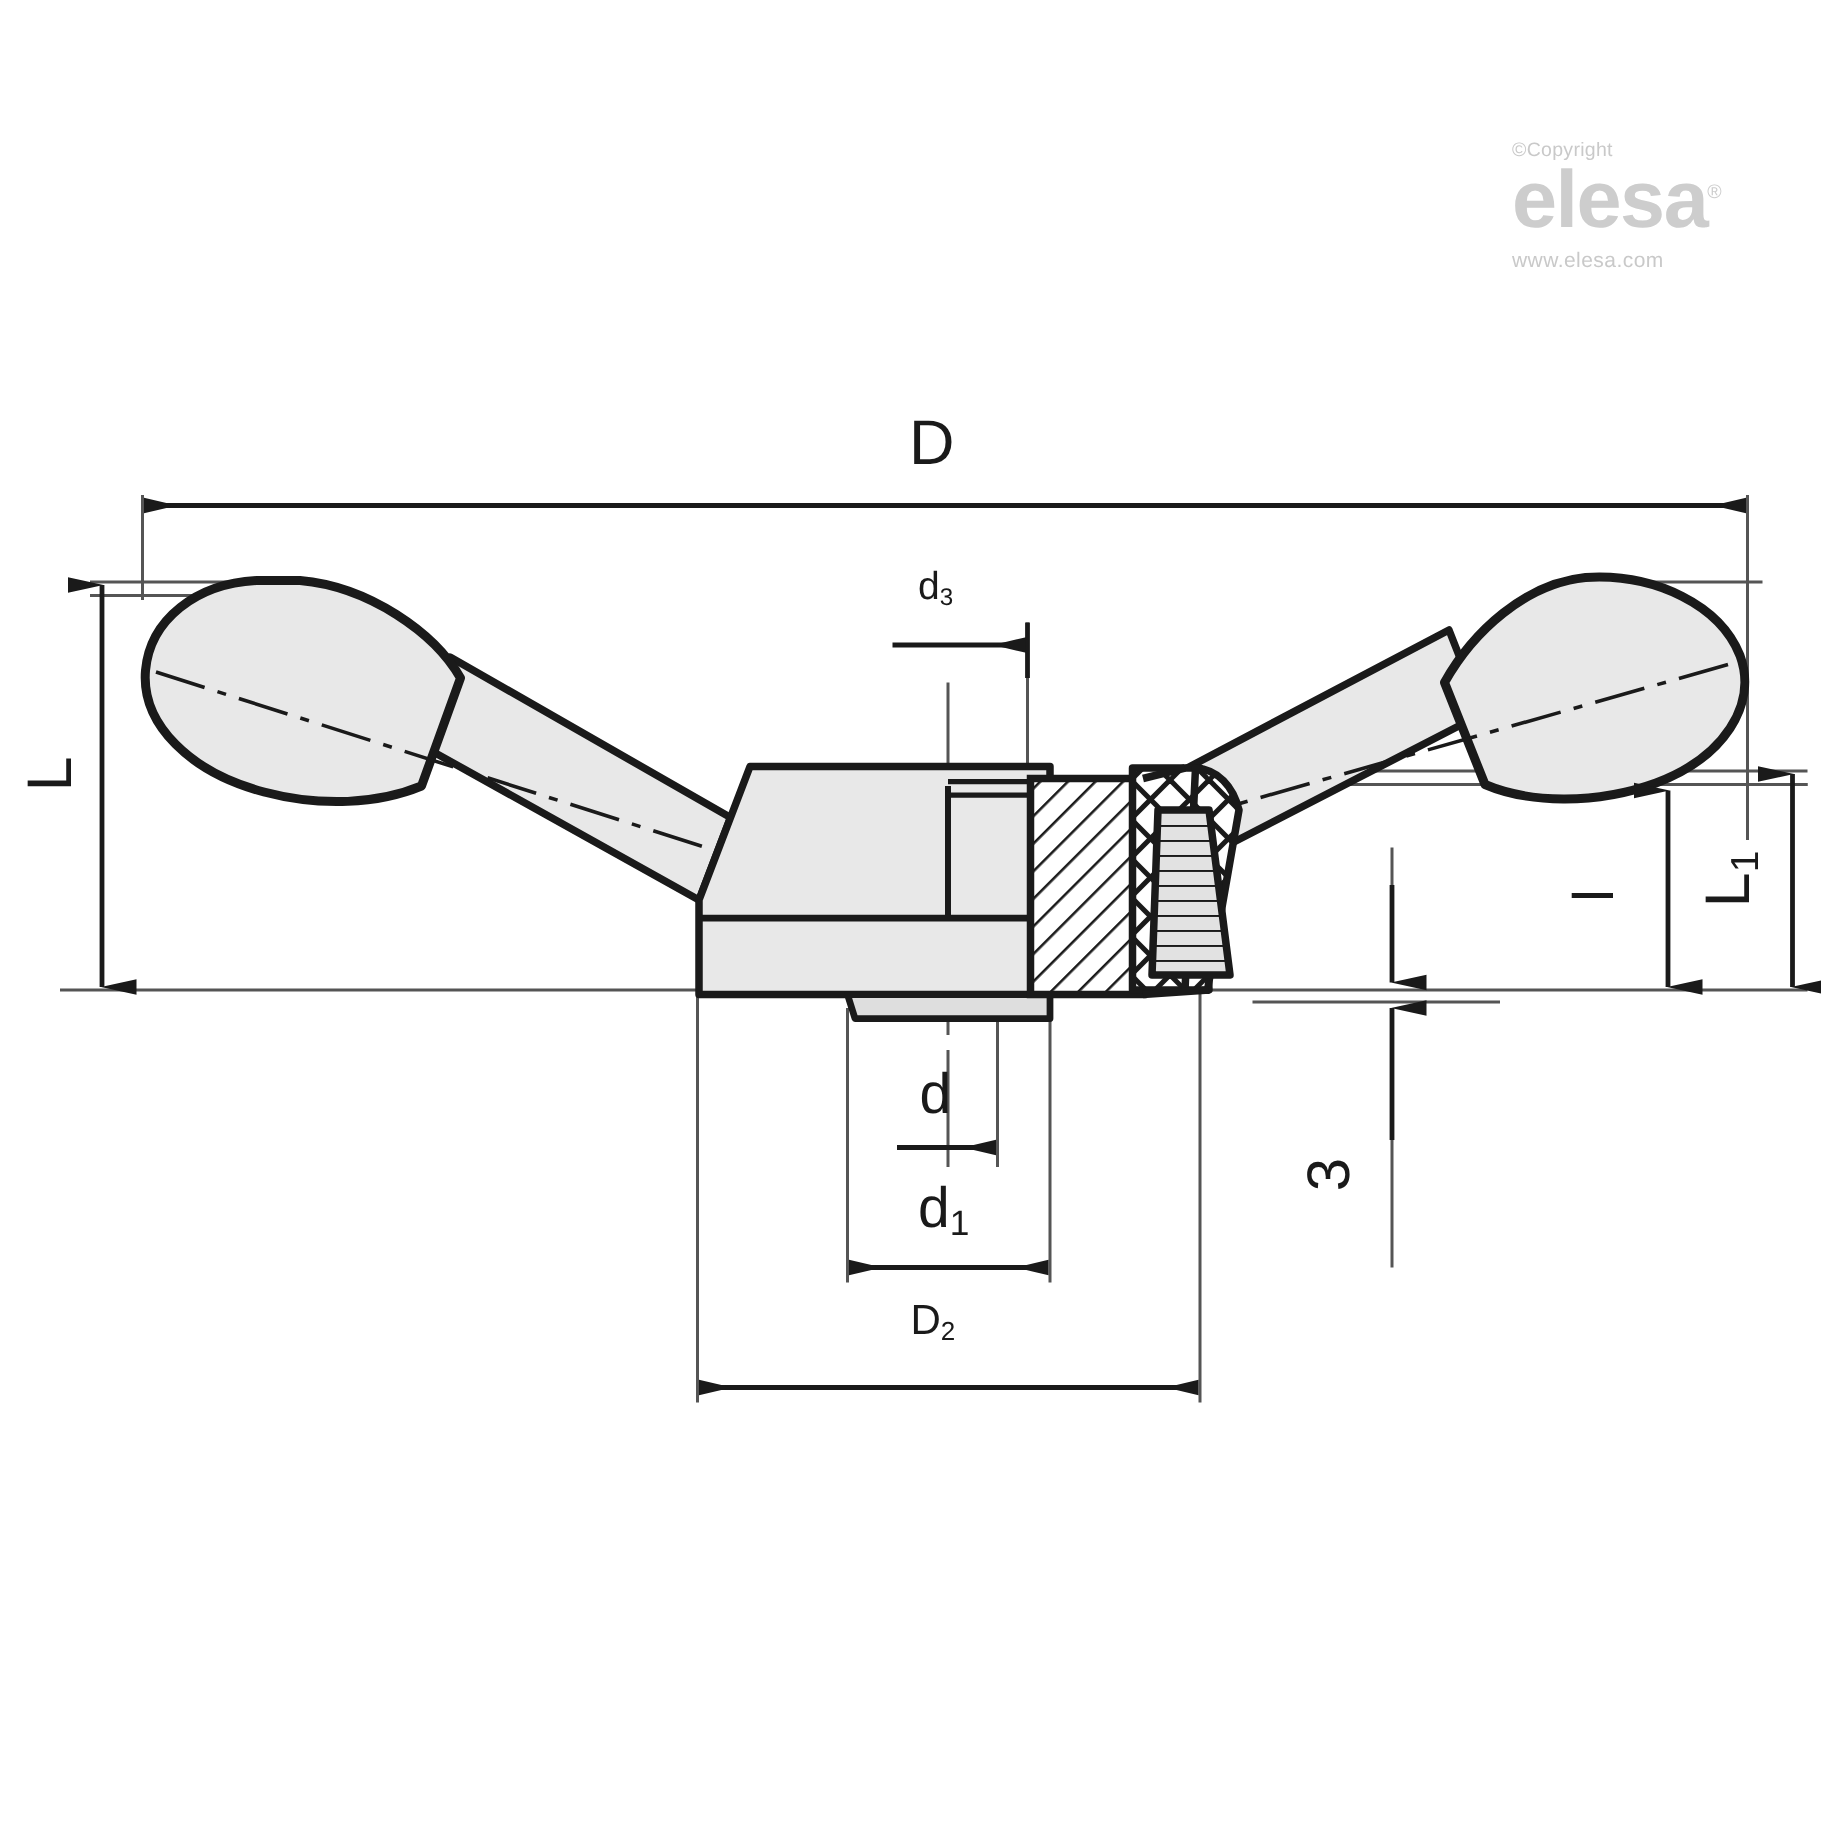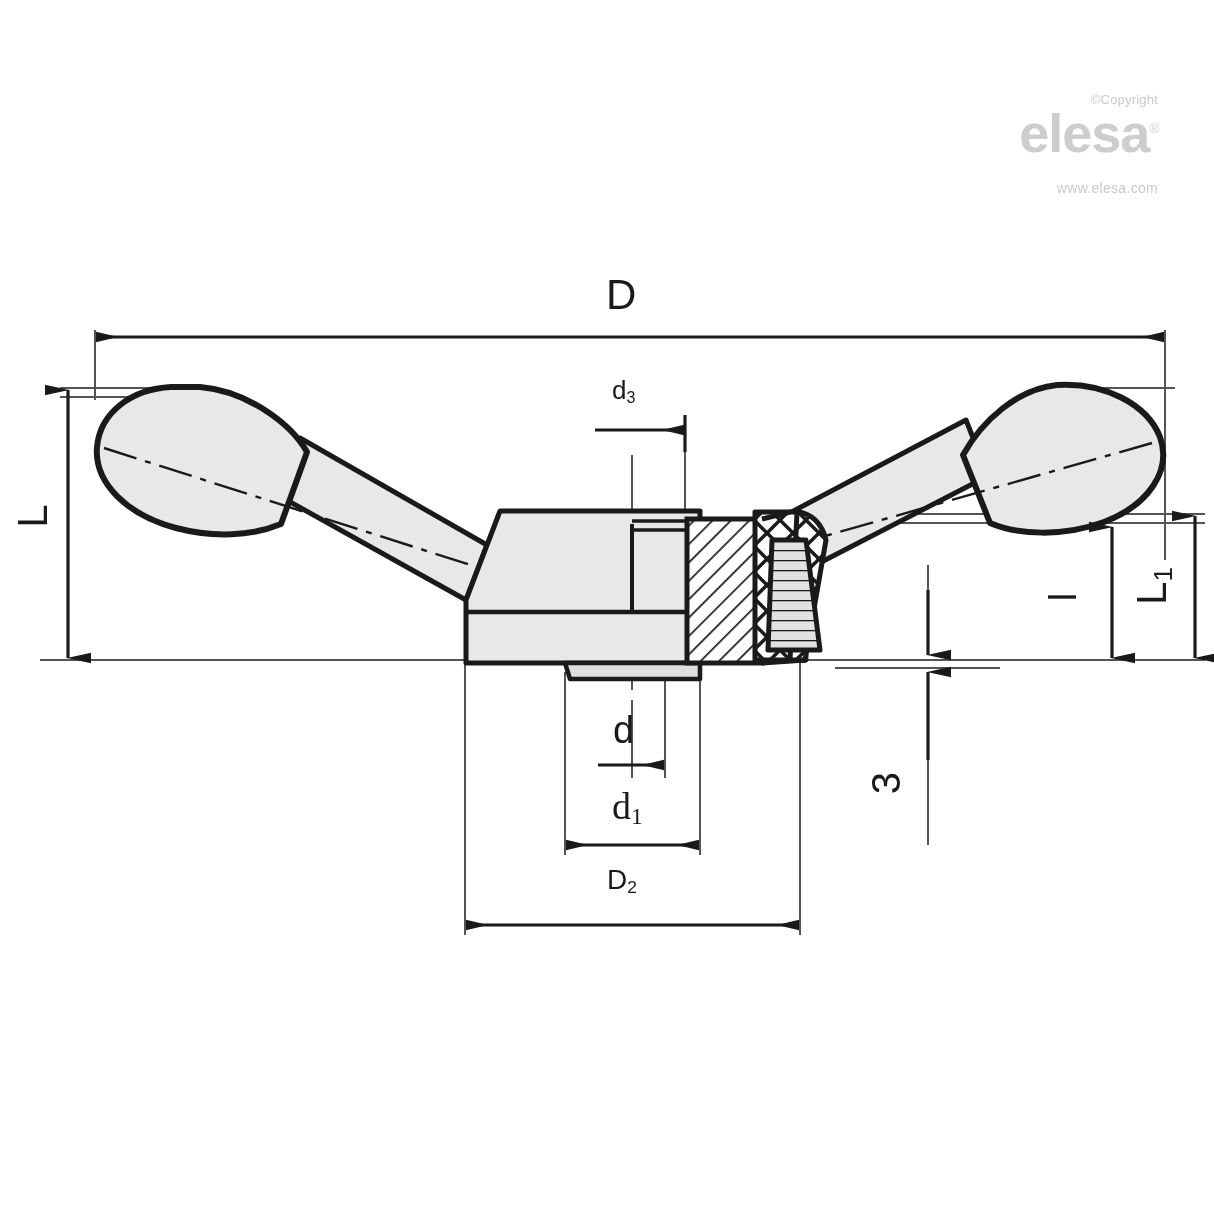--- a/index.html
+++ b/index.html
@@ -43,21 +43,20 @@
   .rot90 {
     transform: rotate(-90deg);
     transform-origin: center center;
   }
   
   #logo {
     position: absolute;
     right: 56px;
     top: 92px;
     width: 150px;
-    text-align: right;
     user-select: none;
   }
   #logo .copy {
     font-size: 13px;
     color: #c9c9c9;
     letter-spacing: .2px;
     margin-bottom: 2px;
   }
   #logo .brand {
     font-size: 54px;
@@ -70,21 +69,21 @@
   }
   #logo .brand .reg {
     font-size: 13px;
     vertical-align: super;
     font-weight: 400;
   }
   #logo .site {
     font-size: 14px;
     color: #c9c9c9;
     letter-spacing: .3px;
-    margin-top: 21px;
+    margin-top: 6px;
   }
 </style>
 </head>
 <body>
 
 <div id="stage">
 
   <svg id="drawing" viewBox="0 0 1214 1214" xmlns="http://www.w3.org/2000/svg">
 
     <defs>
@@ -239,21 +238,21 @@
   </div>
 
   <div class="dim-label" style="left:612px; top:377px; font-size:26px;">
     <span>d</span><span class="sub">3</span>
   </div>
 
   <div class="dim-label" style="left:613px; top:711px; font-size:38px;">
     <span>d</span>
   </div>
 
-  <div class="dim-label" style="left:612px; top:787px; font-size:38px;font-family:Liberation Serif, serif;">
+  <div class="dim-label" style="left:612px; top:787px; font-size:38px;">
     <span>d</span><span class="sub">1</span>
   </div>
 
   <div class="dim-label" style="left:607px; top:866px; font-size:28px;">
     <span>D</span><span class="sub">2</span>
   </div>
 
   <div class="dim-label rot90" style="left:10px; top:495px; width:46px; text-align:center; font-size:42px;">
     <span>L</span>
   </div>

